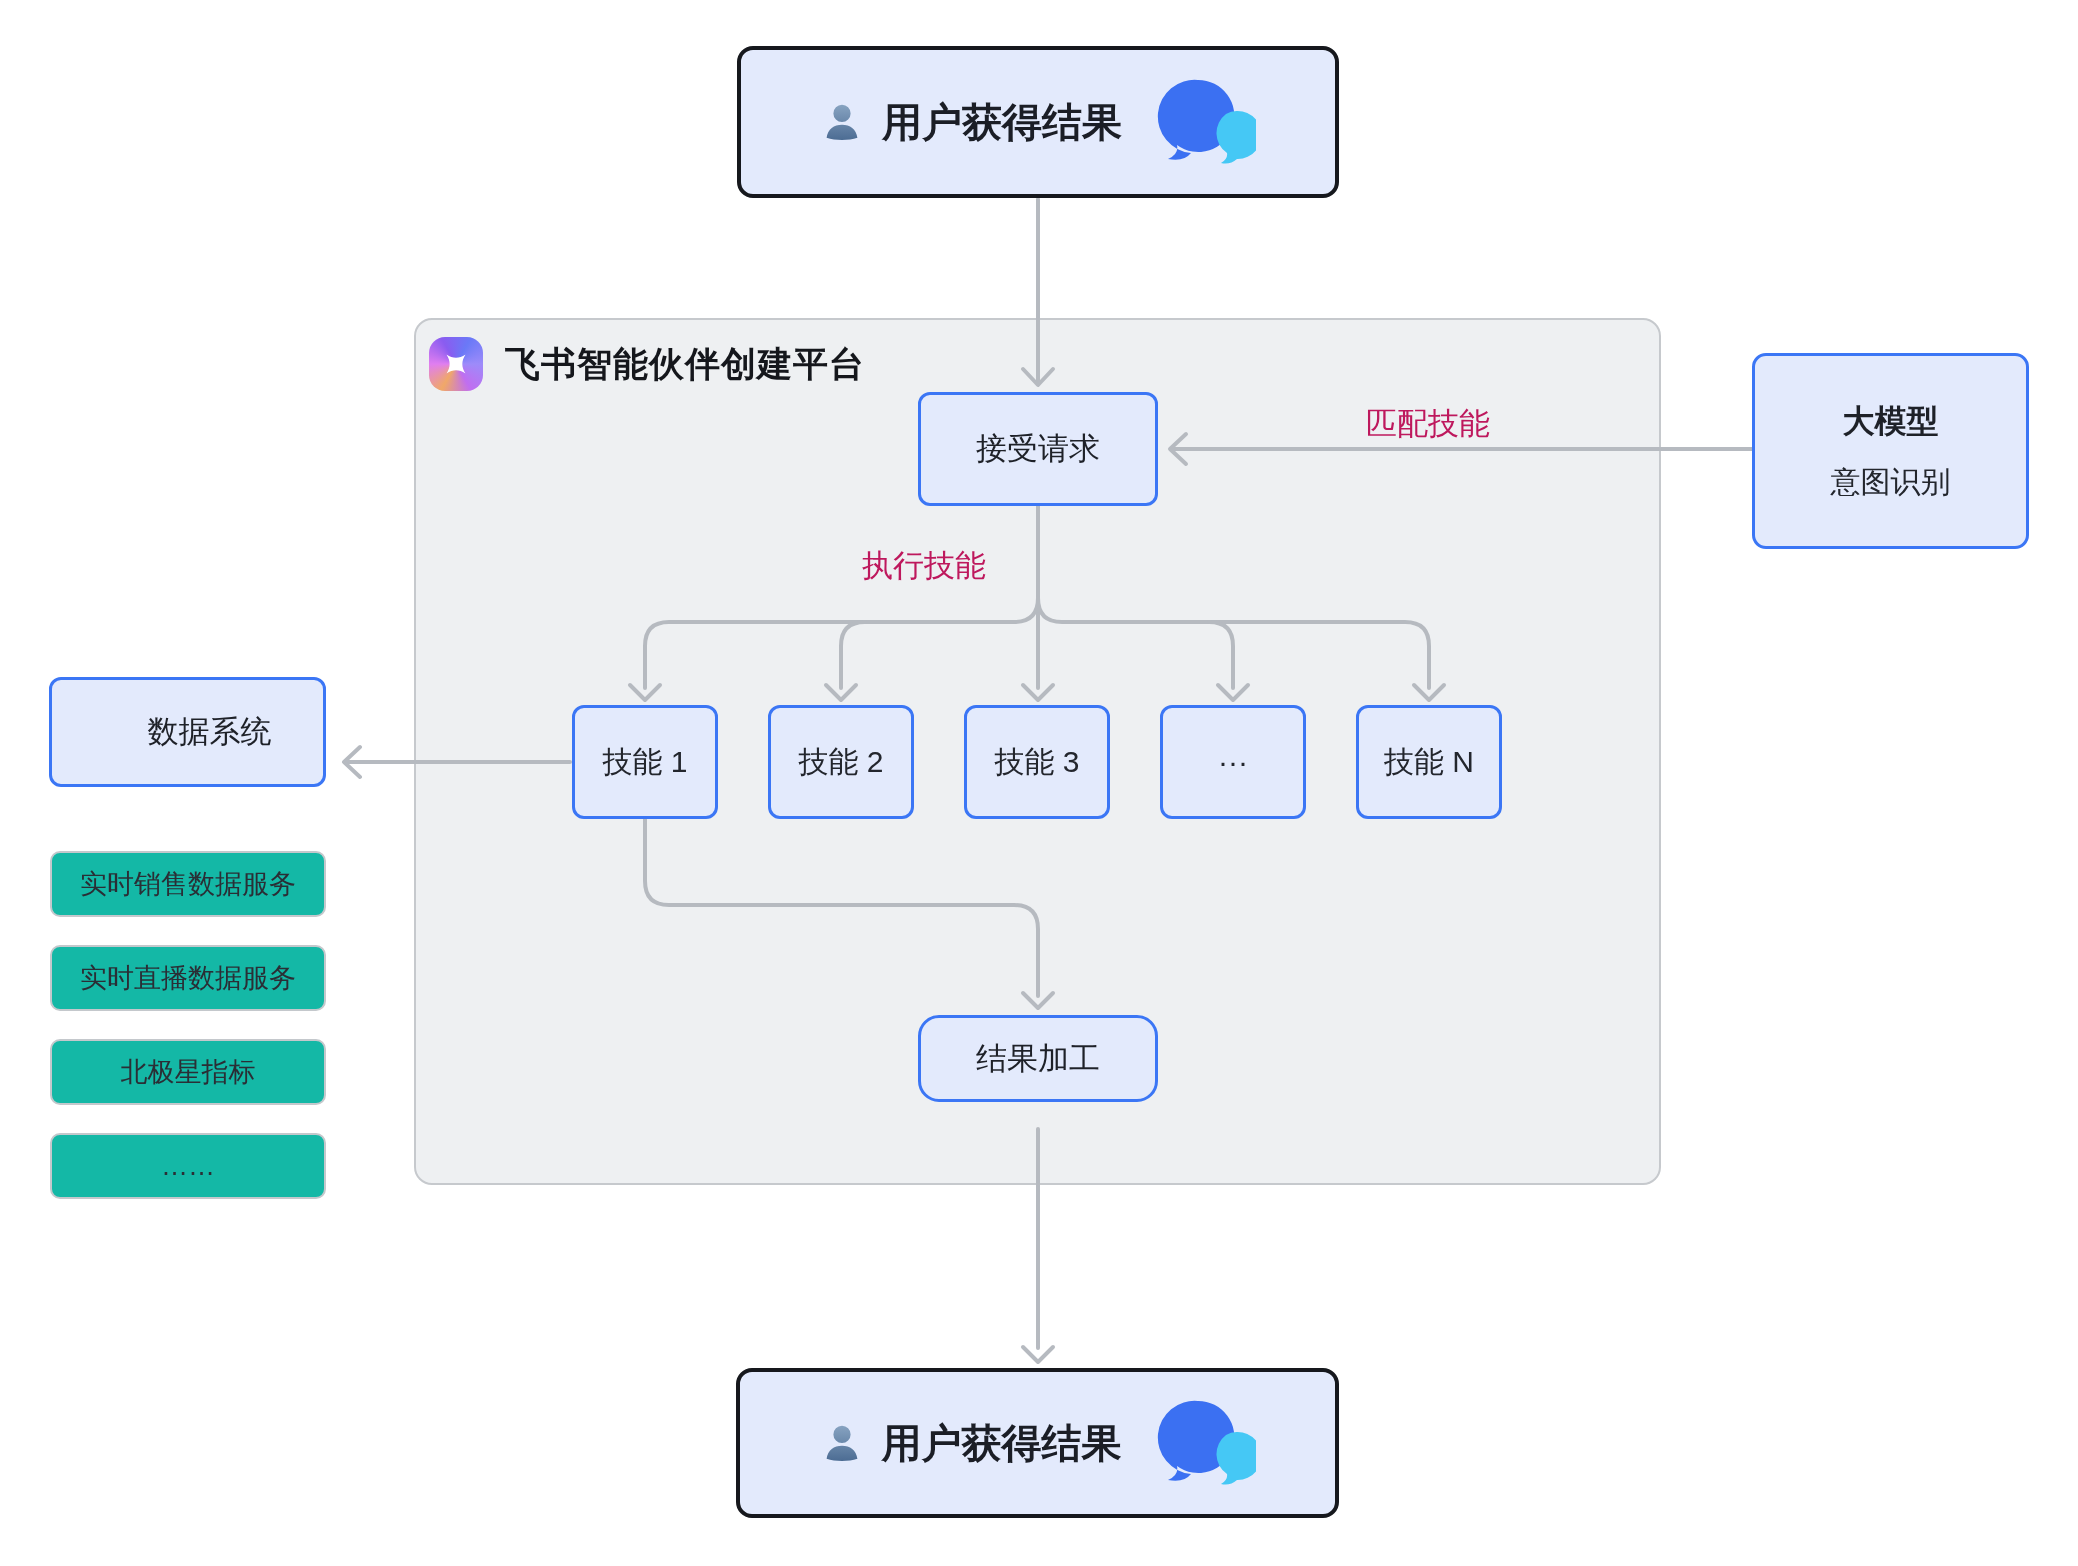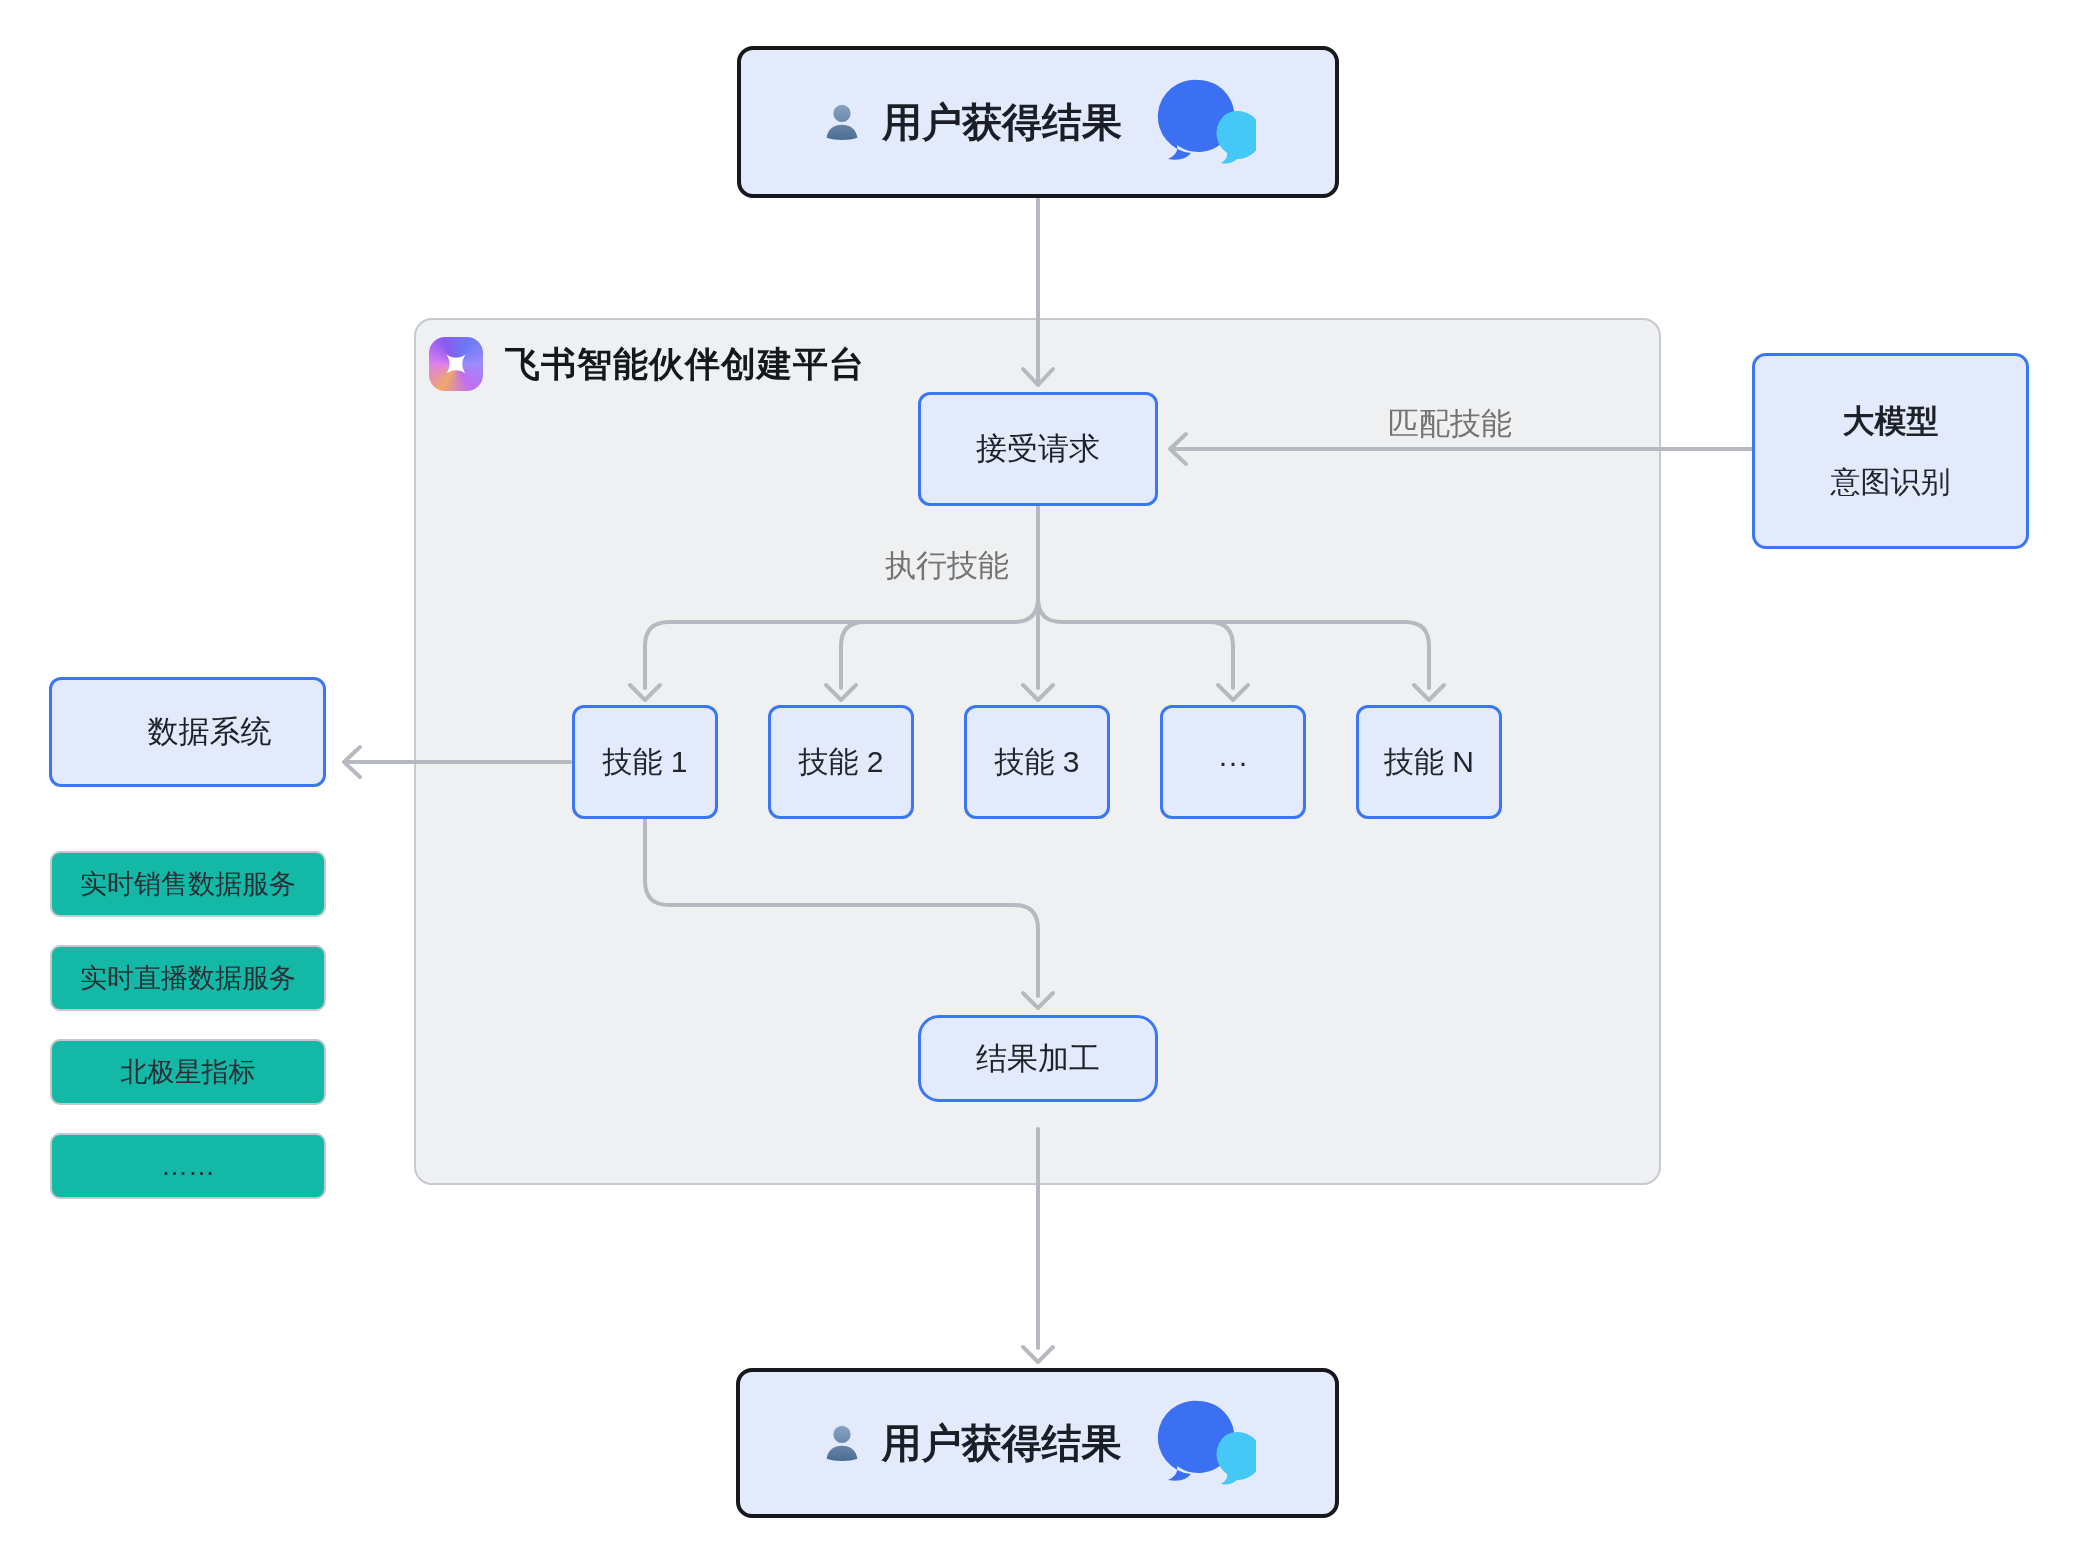--- a/index.html
+++ b/index.html
@@ -59,21 +59,21 @@
   }
   .platform-logo {
     width:54px; height:54px; border-radius:16px; position:relative; flex:none;
     background:conic-gradient(from 210deg,#f0a868,#e07ef0,#8a5cf0,#6a79f7,#9d8bfa,#c06ef0,#f0a868);
   }
   .platform-logo svg { position:absolute; left:50%; top:50%; transform:translate(-50%,-50%) rotate(45deg); }
   .platform-title { font-size:35px; font-weight:700; color:#15171c; letter-spacing:1px; }
 
   
   .edge-label {
-    position:absolute; font-size:31px; color:#737373; text-align:center;
+    position:absolute; font-size:31px; color:#be185d; text-align:left;
   }
   .match-skill-label   { left:1366px; top:403px; width:168px; }
   .execute-skill-label { left:862px;  top:545px; width:170px; }
 
   
   .person-icon, .chat-icon { display:inline-flex; flex:none; }
 </style>
 </head>
 <body>
 

